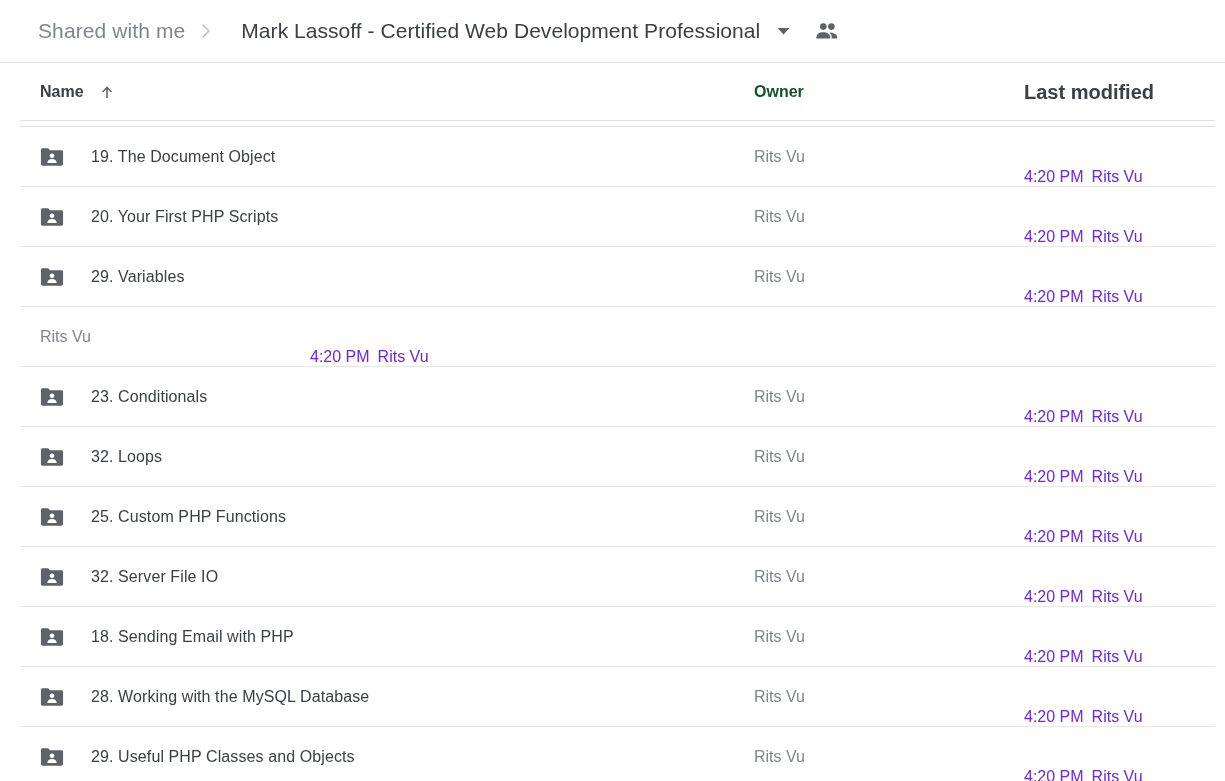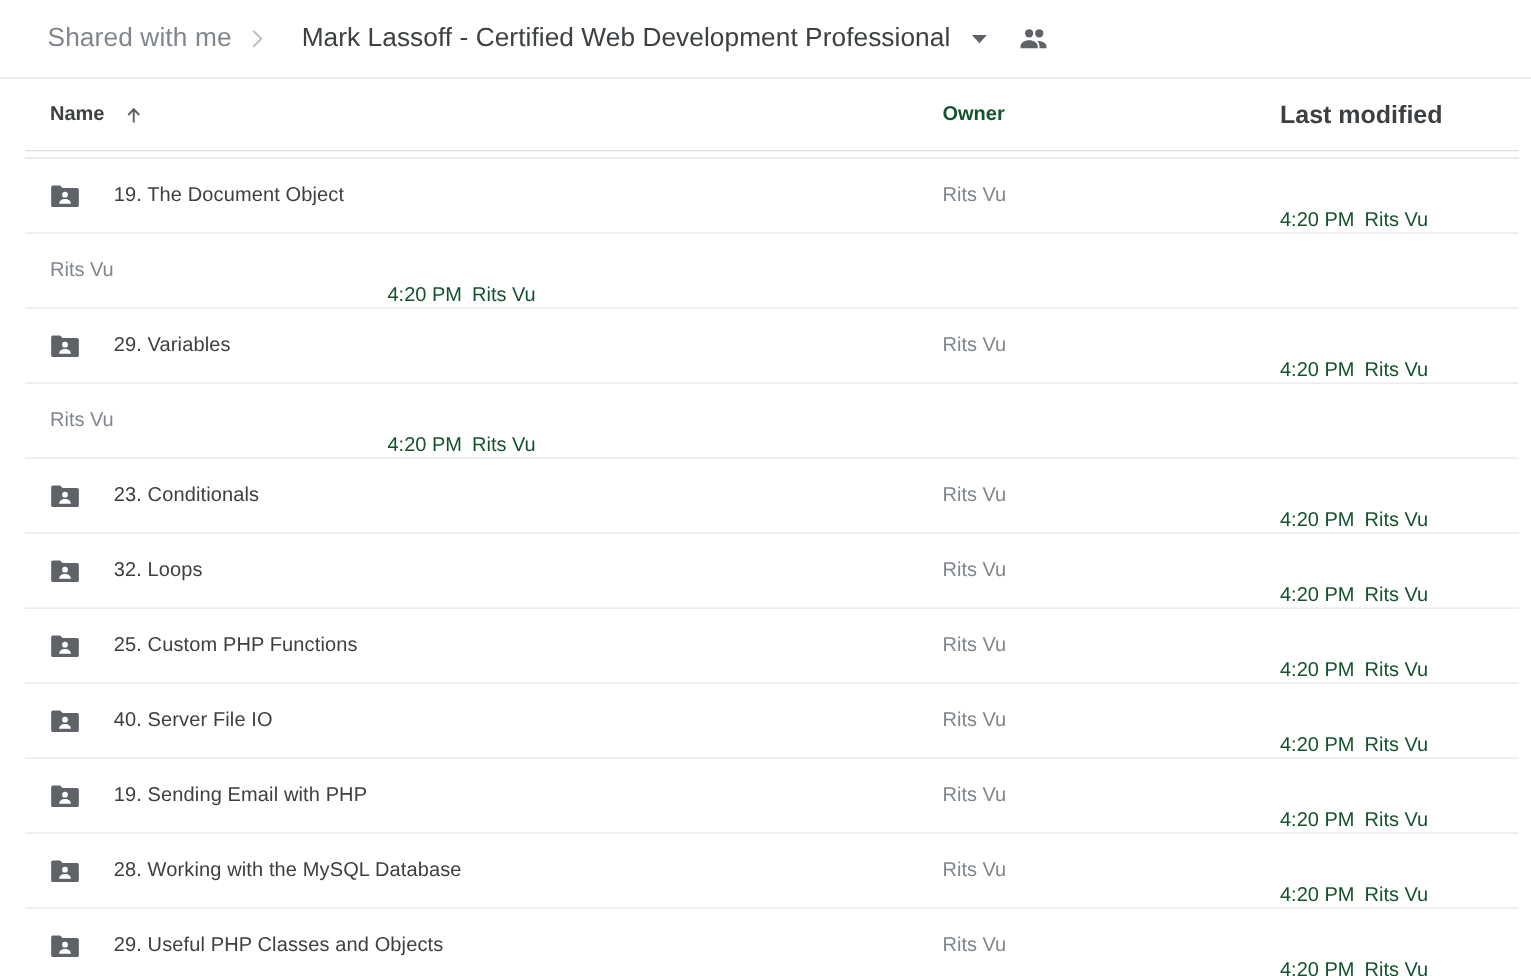--- a/index.html
+++ b/index.html
@@ -184,21 +184,21 @@
   }
   .owner-cell {
     flex: 0 0 270px;
     font-size: 16px;
     color: #80868b;
     white-space: nowrap;
   }
   .modified-cell {
     flex: 1 1 auto;
     font-size: 16px;
-    color: #14532d;
+    color: #6d28d9;
     white-space: nowrap;
     margin-top: 40px;
   }
   .modified-cell .mod-time { }
   .modified-cell .mod-user { margin-left: 8px; }
 </style>
 </head>
 <body>
 
 <div class="breadcrumb-bar">
@@ -252,20 +252,30 @@
             <circle cx="13" cy="9.6" r="2.5" fill="#ffffff"></circle>
             <path d="M7.9 17.6c0-2.7 2.3-4.3 5.1-4.3s5.1 1.6 5.1 4.3z" fill="#ffffff"></path>
           </svg>
         </span>
         <span class="file-name">19. The Document Object</span>
       </div>
       <div class="owner-cell">Rits Vu</div>
       <div class="modified-cell"><span class="mod-time">4:20 PM</span><span class="mod-user">Rits Vu</span></div>
     </div>
     <div class="file-row">
+      <div class="name-cell">
+        <span class="folder-icon">
+          <svg width="26" height="22" viewBox="0 0 26 22" aria-hidden="true">
+            <path d="M1 3.2a1.6 1.6 0 0 1 1.6-1.6h6.2l2.1 2.2h12.5A1.6 1.6 0 0 1 25 5.4v13.4a1.6 1.6 0 0 1-1.6 1.6H2.6A1.6 1.6 0 0 1 1 18.8z" fill="#5f6368"></path>
+            <circle cx="13" cy="9.6" r="2.5" fill="#ffffff"></circle>
+            <path d="M7.9 17.6c0-2.7 2.3-4.3 5.1-4.3s5.1 1.6 5.1 4.3z" fill="#ffffff"></path>
+          </svg>
+        </span>
+        <span class="file-name">20. Your First PHP Scripts</span>
+      </div>
       <div class="owner-cell">Rits Vu</div>
       <div class="modified-cell"><span class="mod-time">4:20 PM</span><span class="mod-user">Rits Vu</span></div>
     </div>
     <div class="file-row">
       <div class="name-cell">
         <span class="folder-icon">
           <svg width="26" height="22" viewBox="0 0 26 22" aria-hidden="true">
             <path d="M1 3.2a1.6 1.6 0 0 1 1.6-1.6h6.2l2.1 2.2h12.5A1.6 1.6 0 0 1 25 5.4v13.4a1.6 1.6 0 0 1-1.6 1.6H2.6A1.6 1.6 0 0 1 1 18.8z" fill="#5f6368"></path>
             <circle cx="13" cy="9.6" r="2.5" fill="#ffffff"></circle>
             <path d="M7.9 17.6c0-2.7 2.3-4.3 5.1-4.3s5.1 1.6 5.1 4.3z" fill="#ffffff"></path>
@@ -324,35 +334,35 @@
     </div>
     <div class="file-row">
       <div class="name-cell">
         <span class="folder-icon">
           <svg width="26" height="22" viewBox="0 0 26 22" aria-hidden="true">
             <path d="M1 3.2a1.6 1.6 0 0 1 1.6-1.6h6.2l2.1 2.2h12.5A1.6 1.6 0 0 1 25 5.4v13.4a1.6 1.6 0 0 1-1.6 1.6H2.6A1.6 1.6 0 0 1 1 18.8z" fill="#5f6368"></path>
             <circle cx="13" cy="9.6" r="2.5" fill="#ffffff"></circle>
             <path d="M7.9 17.6c0-2.7 2.3-4.3 5.1-4.3s5.1 1.6 5.1 4.3z" fill="#ffffff"></path>
           </svg>
         </span>
-        <span class="file-name">40. Server File IO</span>
-      </div>
-      <div class="owner-cell">Rits Vu</div>
-      <div class="modified-cell"><span class="mod-time">4:20 PM</span><span class="mod-user">Rits Vu</span></div>
-    </div>
-    <div class="file-row">
-      <div class="name-cell">
-        <span class="folder-icon">
-          <svg width="26" height="22" viewBox="0 0 26 22" aria-hidden="true">
-            <path d="M1 3.2a1.6 1.6 0 0 1 1.6-1.6h6.2l2.1 2.2h12.5A1.6 1.6 0 0 1 25 5.4v13.4a1.6 1.6 0 0 1-1.6 1.6H2.6A1.6 1.6 0 0 1 1 18.8z" fill="#5f6368"></path>
-            <circle cx="13" cy="9.6" r="2.5" fill="#ffffff"></circle>
-            <path d="M7.9 17.6c0-2.7 2.3-4.3 5.1-4.3s5.1 1.6 5.1 4.3z" fill="#ffffff"></path>
-          </svg>
-        </span>
-        <span class="file-name">19. Sending Email with PHP</span>
+        <span class="file-name">32. Server File IO</span>
+      </div>
+      <div class="owner-cell">Rits Vu</div>
+      <div class="modified-cell"><span class="mod-time">4:20 PM</span><span class="mod-user">Rits Vu</span></div>
+    </div>
+    <div class="file-row">
+      <div class="name-cell">
+        <span class="folder-icon">
+          <svg width="26" height="22" viewBox="0 0 26 22" aria-hidden="true">
+            <path d="M1 3.2a1.6 1.6 0 0 1 1.6-1.6h6.2l2.1 2.2h12.5A1.6 1.6 0 0 1 25 5.4v13.4a1.6 1.6 0 0 1-1.6 1.6H2.6A1.6 1.6 0 0 1 1 18.8z" fill="#5f6368"></path>
+            <circle cx="13" cy="9.6" r="2.5" fill="#ffffff"></circle>
+            <path d="M7.9 17.6c0-2.7 2.3-4.3 5.1-4.3s5.1 1.6 5.1 4.3z" fill="#ffffff"></path>
+          </svg>
+        </span>
+        <span class="file-name">18. Sending Email with PHP</span>
       </div>
       <div class="owner-cell">Rits Vu</div>
       <div class="modified-cell"><span class="mod-time">4:20 PM</span><span class="mod-user">Rits Vu</span></div>
     </div>
     <div class="file-row">
       <div class="name-cell">
         <span class="folder-icon">
           <svg width="26" height="22" viewBox="0 0 26 22" aria-hidden="true">
             <path d="M1 3.2a1.6 1.6 0 0 1 1.6-1.6h6.2l2.1 2.2h12.5A1.6 1.6 0 0 1 25 5.4v13.4a1.6 1.6 0 0 1-1.6 1.6H2.6A1.6 1.6 0 0 1 1 18.8z" fill="#5f6368"></path>
             <circle cx="13" cy="9.6" r="2.5" fill="#ffffff"></circle>

